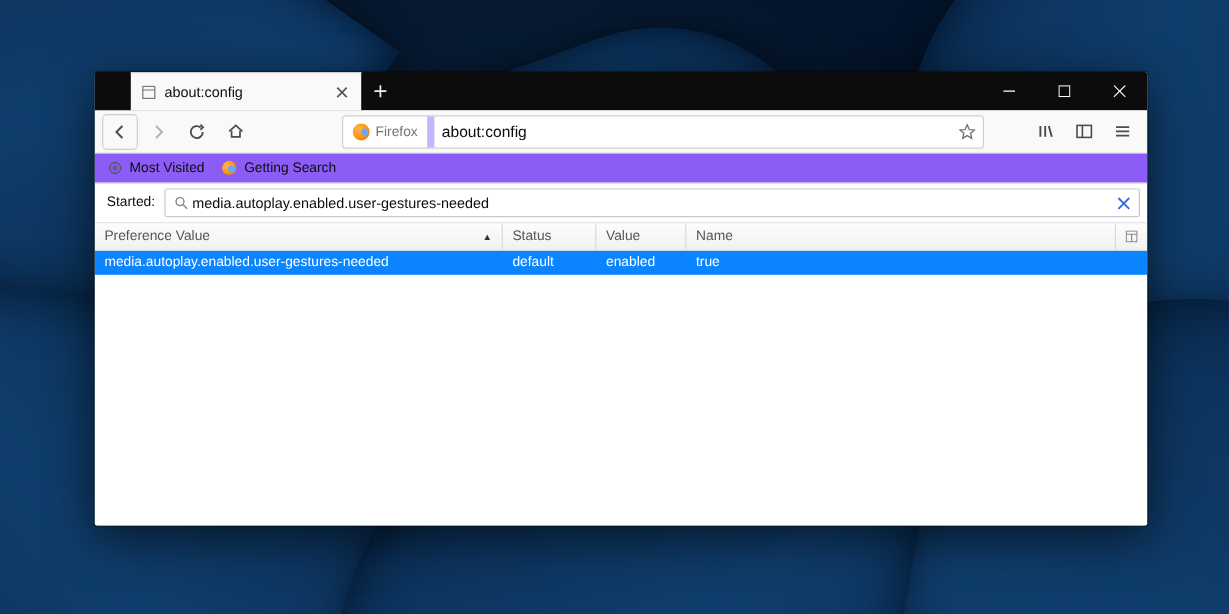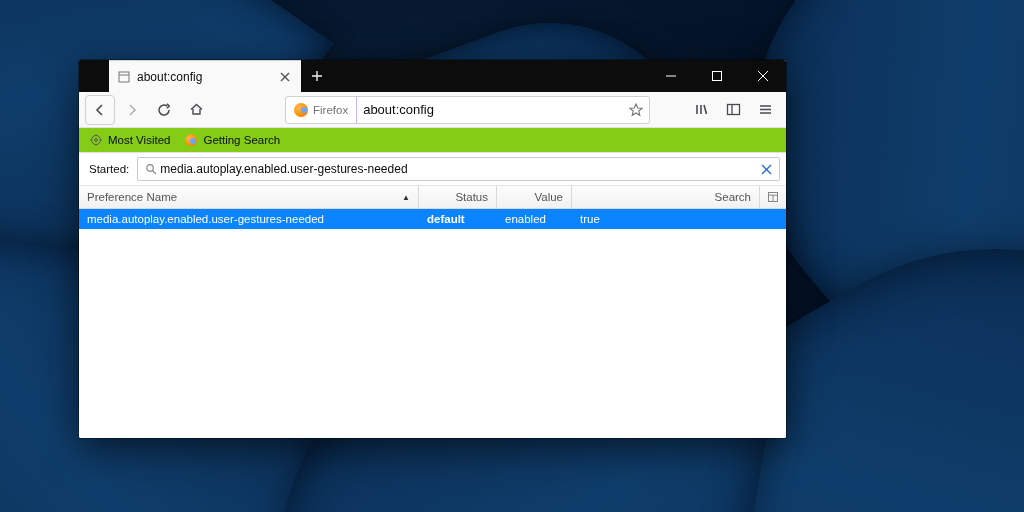--- a/index.html
+++ b/index.html
@@ -18,21 +18,21 @@
   .l1{ top:-120px; left:-140px; transform: rotate(35deg) scale(.9);}
   .l2{ top:-80px; right:-160px; transform: rotate(-40deg) scale(1.05);}
   .l3{ bottom:-200px; left:-100px; transform: rotate(95deg) scale(1.2);}
   .l4{ bottom:-220px; right:-180px; transform: rotate(-120deg) scale(1.3);}
   .l5{ bottom:-260px; left:300px; transform: rotate(10deg) scale(1.1);}
   .l6{ top:-40px; left:340px; transform: rotate(70deg) scale(.7);}
 
   .window {
     position: absolute;
     left: 79px; top: 60px;
-    width: 707px; height: 378px;
+    width: 877px; height: 378px;
     background: #fff;
     box-shadow: 0 10px 40px rgba(0,0,0,.6), 0 0 0 1px rgba(0,0,0,.35);
     display: flex; flex-direction: column;
     border-radius: 2px;
     overflow: hidden;
   }
 
   
   .titlebar {
     height: 32px;
@@ -64,31 +64,31 @@
   }
   .nav-btn { width:30px; height:28px; display:flex; align-items:center; justify-content:center; color:#4a4a4f; cursor:pointer; border-radius:3px;}
   .nav-btn.disabled { color:#b1b1b3; cursor:default;}
   .nav-spacer { width:64px; }
   .urlbar {
     flex:1; height:28px; border:1px solid #cfcfd2; border-radius:3px; background:#fff;
     display:flex; align-items:center; margin:0 6px;
   }
   .identity {
     display:flex; align-items:center; gap:5px; padding:0 8px; height:100%;
-    border-right:1px solid #c4b5fd; color:#737373; font-size:11.5px;
+    border-right:6px solid #c4b5fd; color:#737373; font-size:11.5px;
   }
   .ff-icon { width:14px; height:14px; border-radius:50%; background: radial-gradient(circle at 35% 35%, #ffb55c, #ff9500 55%, #e25822 100%); position:relative;}
   .ff-icon:after{content:"";position:absolute;right:1px;top:4px;width:6px;height:6px;border-radius:50%;background:#6aa7ff;}
   .url-input { flex:1; border:none; outline:none; font-size:13px; color:#0c0c0d; padding:0 6px; background:transparent;}
   .url-actions { display:flex; align-items:center; padding-right:6px; gap:6px; color:#737373;}
   .right-tools { display:flex; align-items:center; gap:2px; padding-left:28px;}
 
   
   .bookbar {
-    height:25px; background:#84cc16; border-bottom:1px solid #e1e1e2;
+    height:25px; background:#8b5cf6; border-bottom:1px solid #e1e1e2;
     display:flex; align-items:center; gap:14px; padding:0 10px;
   }
   .bookmark { display:flex; align-items:center; gap:5px; font-size:11.5px; color:#0c0c0d; cursor:pointer;}
   .bm-ico { width:14px; height:14px; display:flex; align-items:center; justify-content:center;}
 
   
   .searchrow {
     height:32px; background:#fff; display:flex; align-items:center; padding:4px 6px 4px 10px; gap:8px;
   }
   .searchrow label { font-size:11.5px; color:#0c0c0d;}
@@ -99,33 +99,33 @@
   .searchbox input { flex:1; border:none; outline:none; font-size:12px; color:#0c0c0d;}
   .searchbox .clear { width:18px; color:#2a6bd8; display:flex; align-items:center; justify-content:center; cursor:pointer;}
 
   
   .content { flex:1; background:#fff; overflow:hidden; display:flex; flex-direction:column;}
   .grid-head {
     height:24px; border-top:1px solid #e5e5e7; border-bottom:1px solid #d9d9dc;
     display:flex; align-items:stretch; background:linear-gradient(#fdfdfd,#f1f1f1);
     font-size:11.5px; color:#555;
   }
-  .col { display:flex; align-items:center; padding:0 8px; border-right:1px solid #d9d9dc;justify-content:flex-end;}
+  .col { display:flex; align-items:center; padding:0 8px; border-right:1px solid #d9d9dc;}
   .col.name { flex:0 0 340px; justify-content:space-between;}
   .col.status { flex:0 0 78px;}
   .col.type { flex:0 0 75px;}
   .col.value { flex:1; }
   .col.tools { flex:0 0 18px; border-right:none; justify-content:center; color:#777; cursor:pointer;}
   .sort-arrow{ font-size:8px; color:#333;}
   .grid-body { flex:1; overflow:auto;}
   .row { display:flex; height:20px; font-size:11.5px; align-items:center; cursor:default;}
   .row.selected { background:#0a84ff; color:#fff;}
   .row .cell { padding:0 8px; overflow:hidden; white-space:nowrap; text-overflow:ellipsis;}
   .row .cell.name{flex:0 0 340px;}
-  .row .cell.status{flex:0 0 78px;font-weight:bold;}
+  .row .cell.status{flex:0 0 78px;}
   .row .cell.type{flex:0 0 75px;}
   .row .cell.value{flex:1;}
 
   svg { display:block; }
 </style>
 </head>
 <body>
 
 <div class="leaf l1"></div>
 <div class="leaf l2"></div>
@@ -282,31 +282,31 @@
             <line x1="1" y1="1" x2="10" y2="10" stroke="#2a6bd8" stroke-width="1.5"></line>
             <line x1="10" y1="1" x2="1" y2="10" stroke="#2a6bd8" stroke-width="1.5"></line>
           </svg>
       </span>
     </div>
   </div>
 
   <div class="content">
     <div class="grid-head">
       <div class="col name">
-        <span>Preference Name</span>
+        <span>Preference Value</span>
         <span class="sort-arrow">▲</span>
       </div>
       <div class="col status">
           <span>Status</span>
         </div>
       <div class="col type">
           <span>Value</span>
         </div>
       <div class="col value">
-          <span>Search</span>
+          <span>Name</span>
         </div>
       <div class="col tools">
         <svg width="10" height="10" viewBox="0 0 10 10">
             <rect x="0.5" y="0.5" width="9" height="9" fill="none" stroke="#888"></rect>
             <line x1="0.5" y1="3.2" x2="9.5" y2="3.2" stroke="#888"></line>
             <line x1="5" y1="3.2" x2="5" y2="9.5" stroke="#888"></line>
           </svg>
       </div>
     </div>
     <div class="grid-body" id="grid-body">

